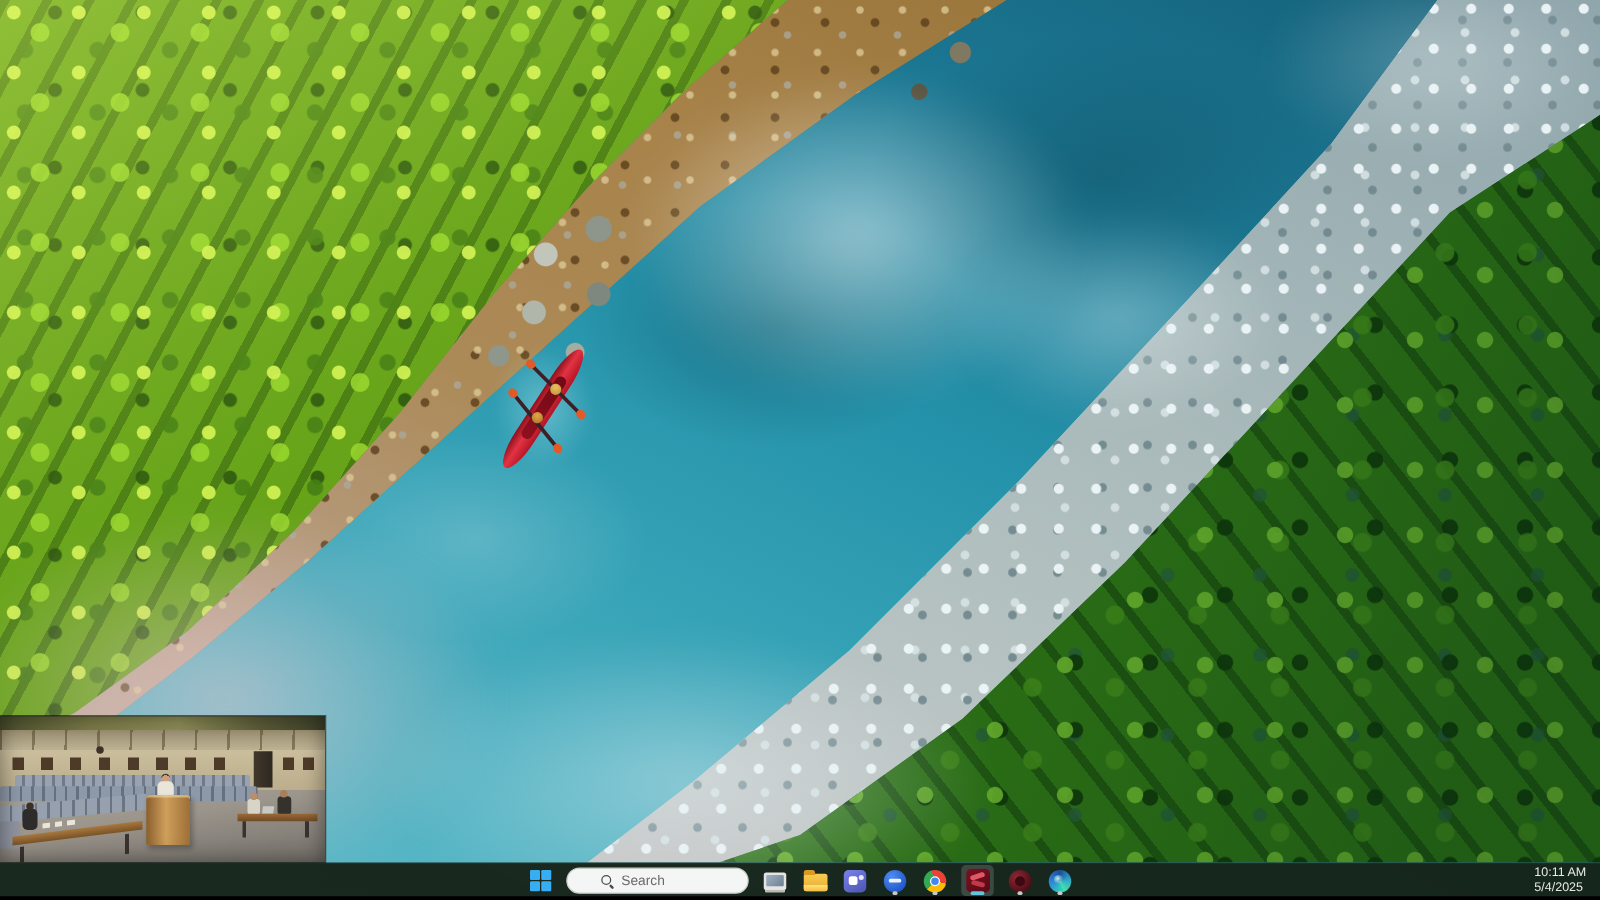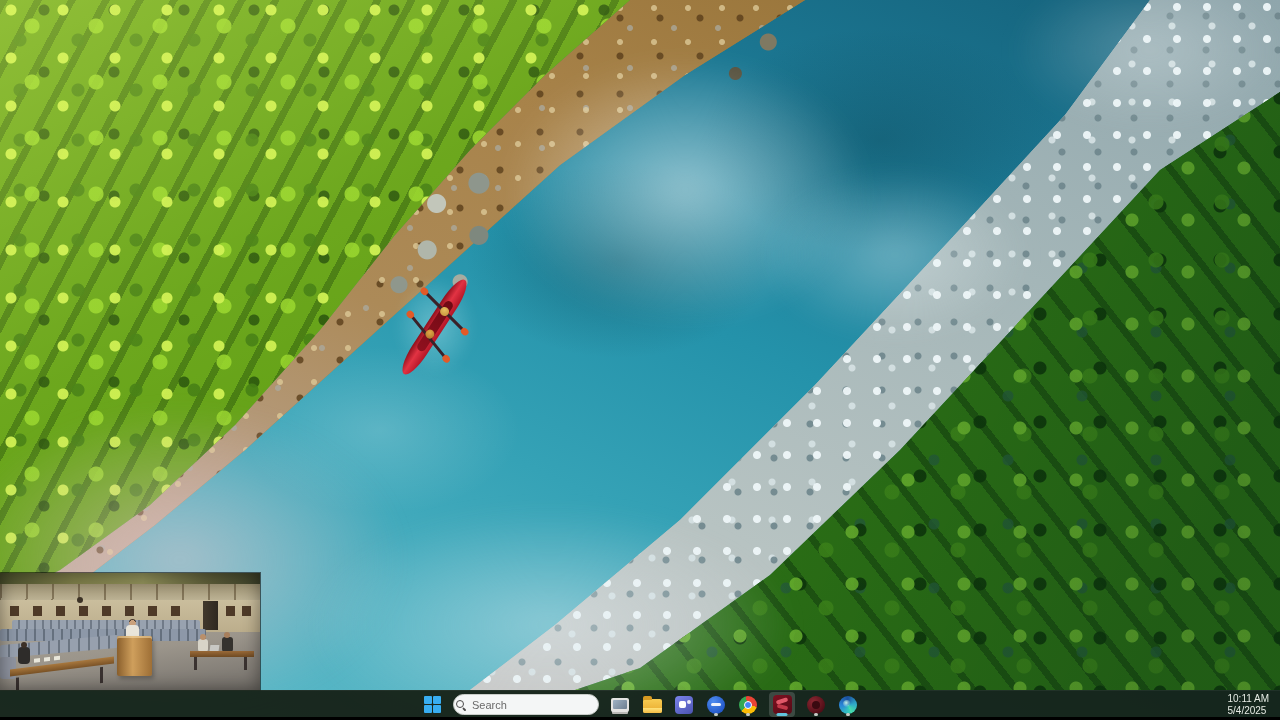--- a/index.html
+++ b/index.html
@@ -154,21 +154,21 @@
   .tb-center{display:flex;align-items:center;gap:10px;height:100%;}
   .tb-item{position:relative;width:22px;height:25px;display:flex;align-items:center;justify-content:center;border-radius:4px;}
   .tb-item.active-app{background:rgba(255,255,255,.16);width:26px;}
   .run-dot{position:absolute;bottom:1px;left:50%;transform:translateX(-50%);width:4px;height:3px;border-radius:2px;background:#c4cac4;}
   .active-bar{position:absolute;bottom:1px;left:50%;transform:translateX(-50%);width:11px;height:3px;border-radius:2px;}
 
   .icon-start{width:17px;height:17px;display:grid;grid-template-columns:8px 8px;grid-template-rows:8px 8px;gap:1px;}
   .icon-start span{background:#38aef2;border-radius:1px;}
 
   .search-pill{display:flex;align-items:center;gap:6px;width:146px;height:21px;border-radius:11px;
-    background:#f4f6f6;border:1px solid #c9cdc9;padding-left:2px;box-sizing:border-box;}
+    background:#f4f6f6;border:1px solid #c9cdc9;padding-left:27px;box-sizing:border-box;}
   .mag{position:relative;width:10px;height:10px;}
   .mag::before{content:"";position:absolute;left:0;top:0;width:6px;height:6px;border:1.6px solid #4a4a4a;border-radius:50%;}
   .mag::after{content:"";position:absolute;left:7px;top:7px;width:3.5px;height:1.6px;background:#4a4a4a;border-radius:1px;transform:rotate(45deg);transform-origin:left center;}
   .search-text{font-size:11px;color:#6a6a6a;}
 
   .icon-monitor{width:18px;height:14px;background:#e4e4e2;border-radius:2px;position:relative;box-shadow:0 3px 0 -1px #b9b9b6;}
   .icon-monitor::before{content:"";position:absolute;left:2px;top:2px;right:2px;bottom:3px;background:linear-gradient(135deg,#9fb2c4,#6e7f90);border-radius:1px;}
 
   .icon-folder{width:19px;height:14px;background:linear-gradient(#f8cc52,#e8a92e);border-radius:2px;position:relative;margin-top:2px;}
   .icon-folder::before{content:"";position:absolute;left:0;top:-3px;width:9px;height:4px;background:#d89a22;border-radius:2px 2px 0 0;}

